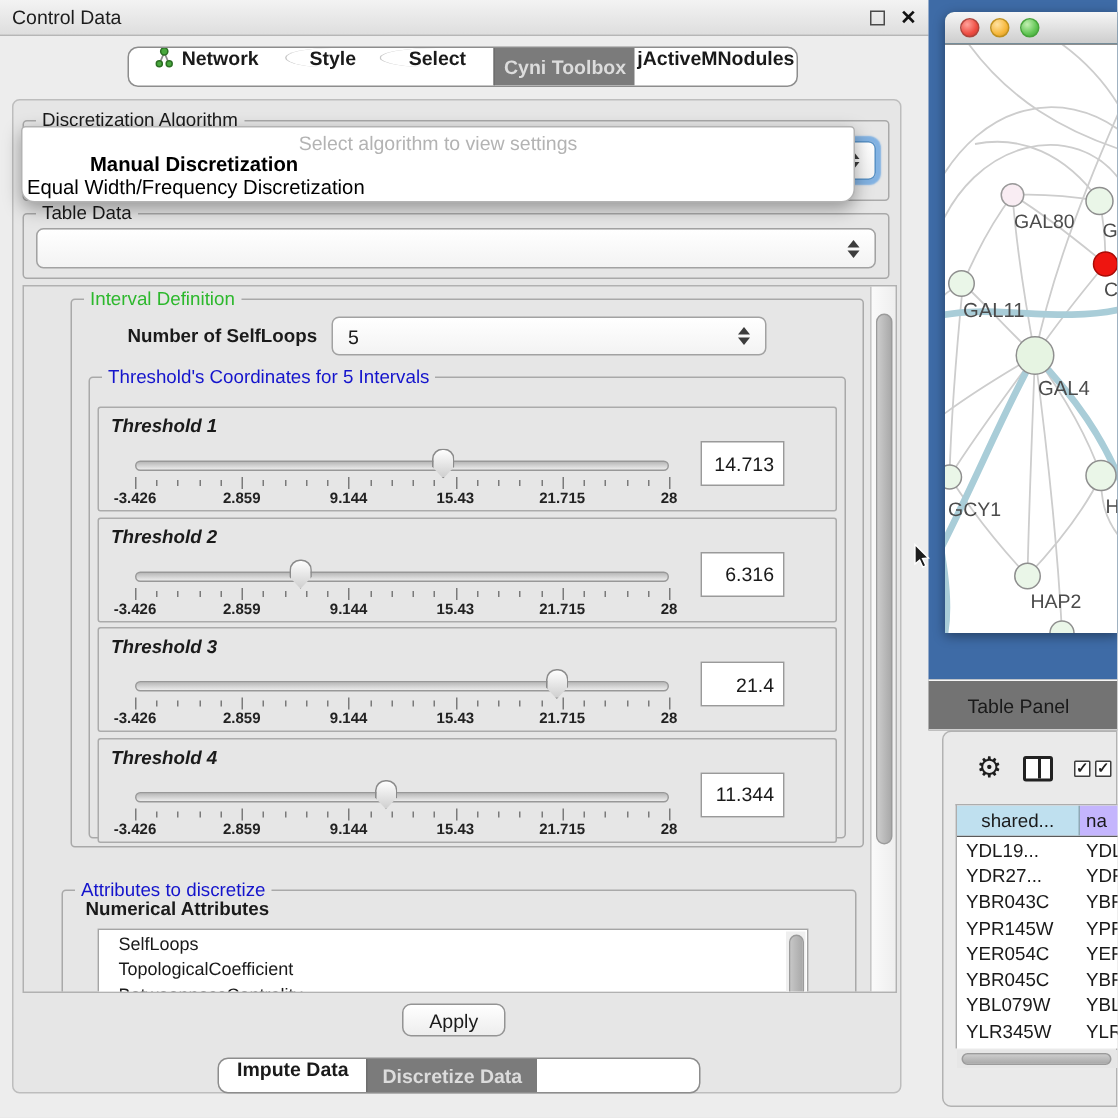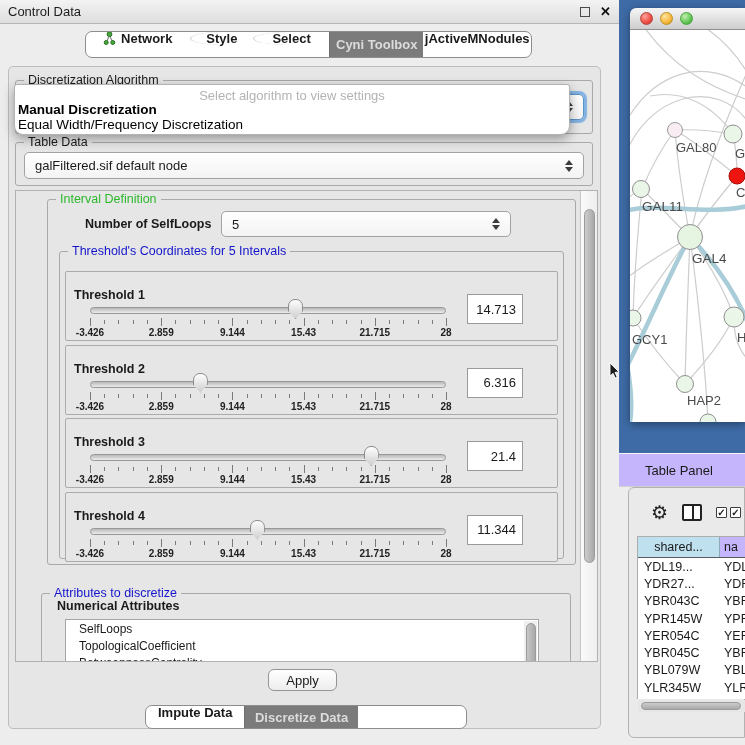--- a/index.html
+++ b/index.html
@@ -39,34 +39,34 @@
   .stepper .up   { position:absolute; top:1px;  left:0; width:0; height:0;
     border-left:4.5px solid transparent; border-right:4.5px solid transparent; border-bottom:5px solid #3c3c3c; }
   .stepper .down { position:absolute; bottom:1px; left:0; width:0; height:0;
     border-left:4.5px solid transparent; border-right:4.5px solid transparent; border-top:5px solid #3c3c3c; }
 
   
   .popup { position:absolute; left:14px; top:84px; width:556px; height:51px; background:#fff;
     border:1px solid #b3b3b3; border-radius:3px 3px 9px 9px; box-shadow:0 4px 12px rgba(0,0,0,.35); z-index:30; }
   .popup .prompt { text-align:center; color:#b3b3b3; font-size:13px; padding-top:3px; height:17px; }
   .popup .opt { font-size:13.5px; padding:0 3px; height:15px; line-height:15px; color:#000; }
-  .popup .opt.em { font-weight:bold; }
+  .popup .opt.em { font-weight:bold;margin-left:42px; }
 
   
   .scrollpane { position:absolute; left:15px; top:190px; width:583px; height:472px;
     border:1px solid #b1b1b1; background:#e6e6e6; overflow:hidden; }
   .vscroll { position:absolute; right:0; top:0; width:17px; height:100%;
     background:linear-gradient(90deg,#fafafa,#eeeeee); border-left:1px solid #c6c6c6; }
   .vscroll .thumb-v { position:absolute; left:3px; width:11px; border-radius:6px;
     background:linear-gradient(90deg,#cccccc,#a9a9a9); border:1px solid #9b9b9b; }
 
   
   .thr-box { position:absolute; left:49px; width:493px; height:70px; background:#e6e6e6;
     border:1px solid #ababab; border-radius:2px; }
-  .thr-label { position:absolute; left:8px; top:16px; font-size:12.5px; font-weight:bold; }
+  .thr-label { position:absolute; left:8px; top:5px; font-size:12.5px; font-weight:bold;font-style:italic; }
   .track { position:absolute; left:24px; top:35px; width:356px; height:7px; border-radius:4px;
     background:linear-gradient(#b9b9b9,#ececec); border:1px solid #989898; }
   .thumb { position:absolute; top:27px; width:15px; height:20px;
     background:linear-gradient(#fefefe,#cfcfcf); border:1px solid #8b8b8b;
     border-radius:7px 7px 3px 3px;
     clip-path:polygon(0 0,100% 0,100% 60%,50% 100%,0 60%); }
   .tick { position:absolute; width:1px; background:#7a7a7a; top:46px; }
   .tick.major { height:8px; } .tick.minor { height:4px; top:48px; }
   .tick-lab { position:absolute; top:55px; transform:translateX(-50%); font-size:10px; font-weight:bold; color:#222; }
   .val-box { position:absolute; left:401px; top:22px; width:56px; height:30px; background:#fff;
@@ -93,21 +93,21 @@
     border-radius:6px 0 0 0; box-shadow:0 2px 8px rgba(0,0,0,.4); }
   .netwin .wtitle { position:absolute; left:0; top:0; width:100%; height:22px;
     background:linear-gradient(#f6f6f6,#cdcdcd); border-bottom:1px solid #8f8f8f; border-radius:6px 0 0 0;
     display:flex; align-items:center; padding-left:10px; gap:7px; }
   .light { width:13px; height:13px; border-radius:50%; }
   .light.red    { background:radial-gradient(circle at 35% 30%, #ffa39b, #ee4c42 60%, #bf3a31); border:1px solid #b0443c; }
   .light.yellow { background:radial-gradient(circle at 35% 30%, #ffe2a0, #f6b73c 60%, #cd8f22); border:1px solid #bf911f; }
   .light.green  { background:radial-gradient(circle at 35% 30%, #c2f0b2, #61c554 60%, #3d9e34); border:1px solid #47a53c; }
   .canvas { position:absolute; left:0; top:22px; width:115px; height:392px; overflow:hidden; background:#fff; }
 
-  .tp-header { position:absolute; left:619px; top:453px; width:126px; height:34px; background:#c4b5fd;
+  .tp-header { position:absolute; left:619px; top:453px; width:126px; height:34px; background:#737373;
     border-top:1px solid #f6f6f6; border-bottom:1px solid #cfcfcf; display:flex; align-items:center; padding-left:26px;
     font-size:13px; }
   .tablewin { position:absolute; left:628px; top:487px; width:117px; height:251px; background:#eaeaea;
     border:1px solid #b2b2b2; border-radius:6px 0 0 6px; }
   .tp-toolbar { position:absolute; left:0; top:0; width:100%; height:48px; display:flex; align-items:center; gap:14px; padding-left:22px; }
   .gear-icon { font-size:19px; color:#1d1d1d; line-height:19px; }
   .split-icon { width:20px; height:17px; border:2px solid #222; border-radius:2px; position:relative; background:#fff; }
   .split-icon::after { content:""; position:absolute; left:50%; top:0; width:2px; height:100%; background:#222; }
   .cb-icon { width:11px; height:11px; border:1.5px solid #3d3d3d; border-radius:1px; font-size:10px; line-height:9px;
     text-align:center; color:#222; background:#fff; font-weight:bold; }
@@ -183,21 +183,20 @@
   <div id="algo-options">
       <div class="opt em">Manual Discretization</div>
       <div class="opt">Equal Width/Frequency Discretization</div>
     </div>
 </div>
 
 <div class="titled-group" style="left:15px; top:142px; width:578px; height:44px;">
   <span class="titled-label">Table Data</span>
 </div>
 <div class="combo" style="left:24px; top:152px; width:560px; height:27px;">
-  <span>galFiltered.sif default node</span>
   <span class="stepper">
       <span class="up"></span>
       <span class="down"></span>
     </span>
 </div>
 
 <div class="scrollpane">
   <div class="titled-group" style="left:31px; top:8px; width:529px; height:366px;">
     <span class="titled-label green">Interval Definition</span>
   </div>

